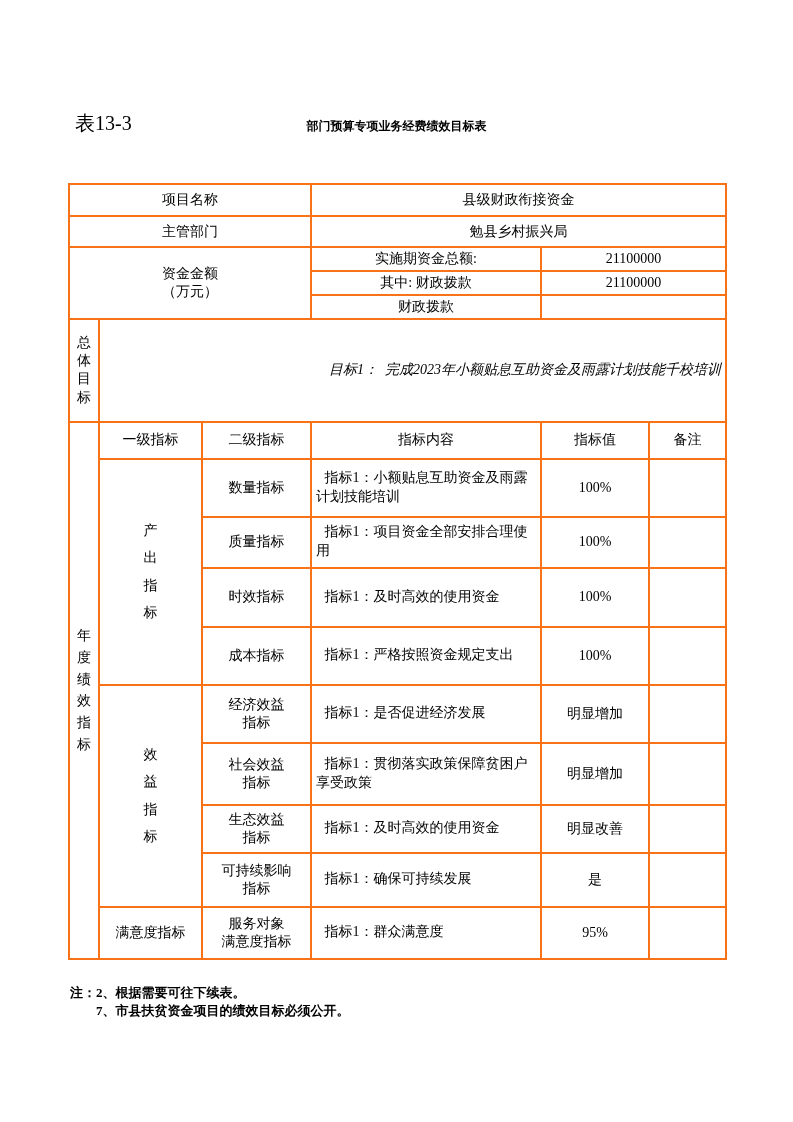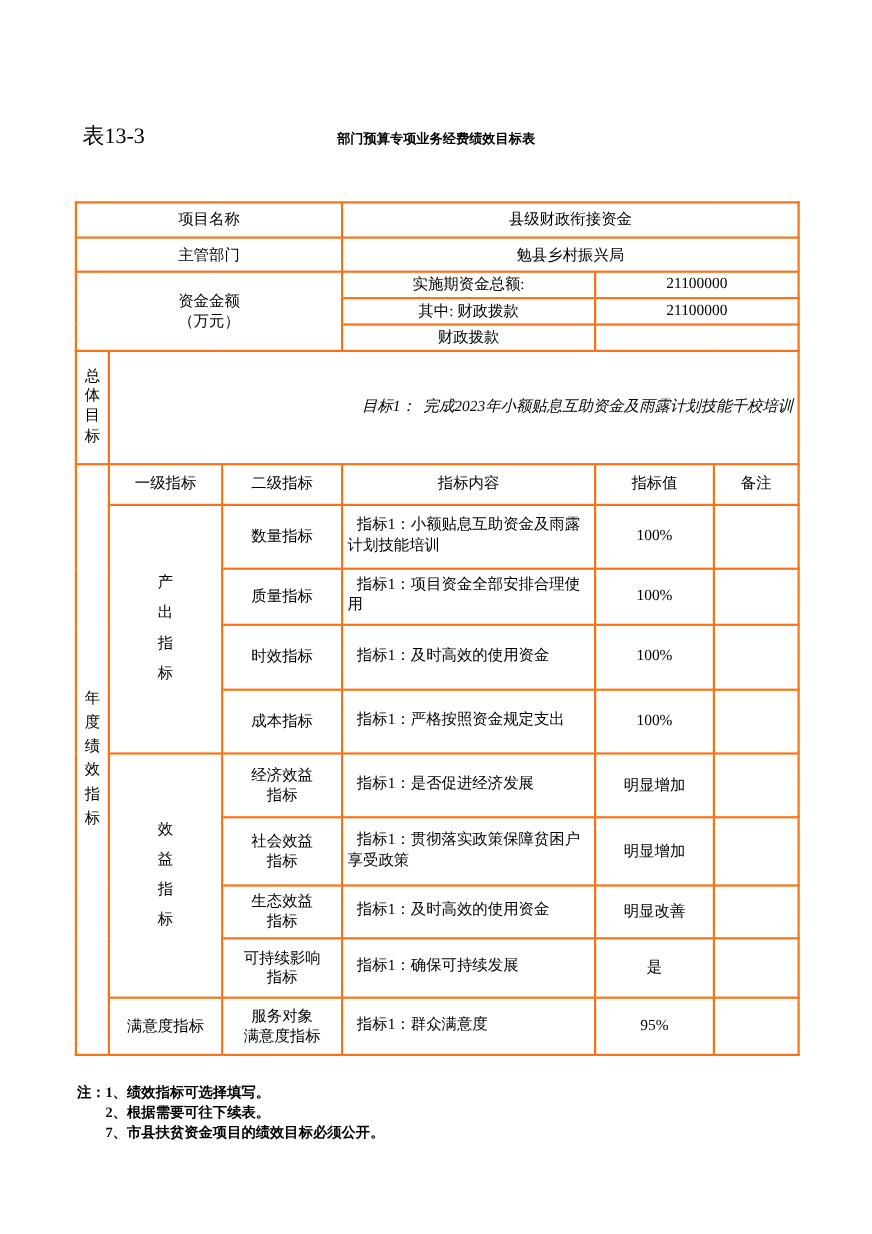--- a/index.html
+++ b/index.html
@@ -190,19 +190,18 @@
       <td class="content-cell">指标1：群众满意度</td>
       <td class="c">95%</td>
       <td class="c"></td>
     </tr>
   </tbody>
     </table>
 
   <div class="notes">
     <span class="prefix">注：</span>
     <div class="note-items">
-      <div>1、绩效指标可选择填写。</div>
       <div>2、根据需要可往下续表。</div>
       <div>7、市县扶贫资金项目的绩效目标必须公开。</div>
     </div>
   </div>
 
 </div>
 
 </body></html>

